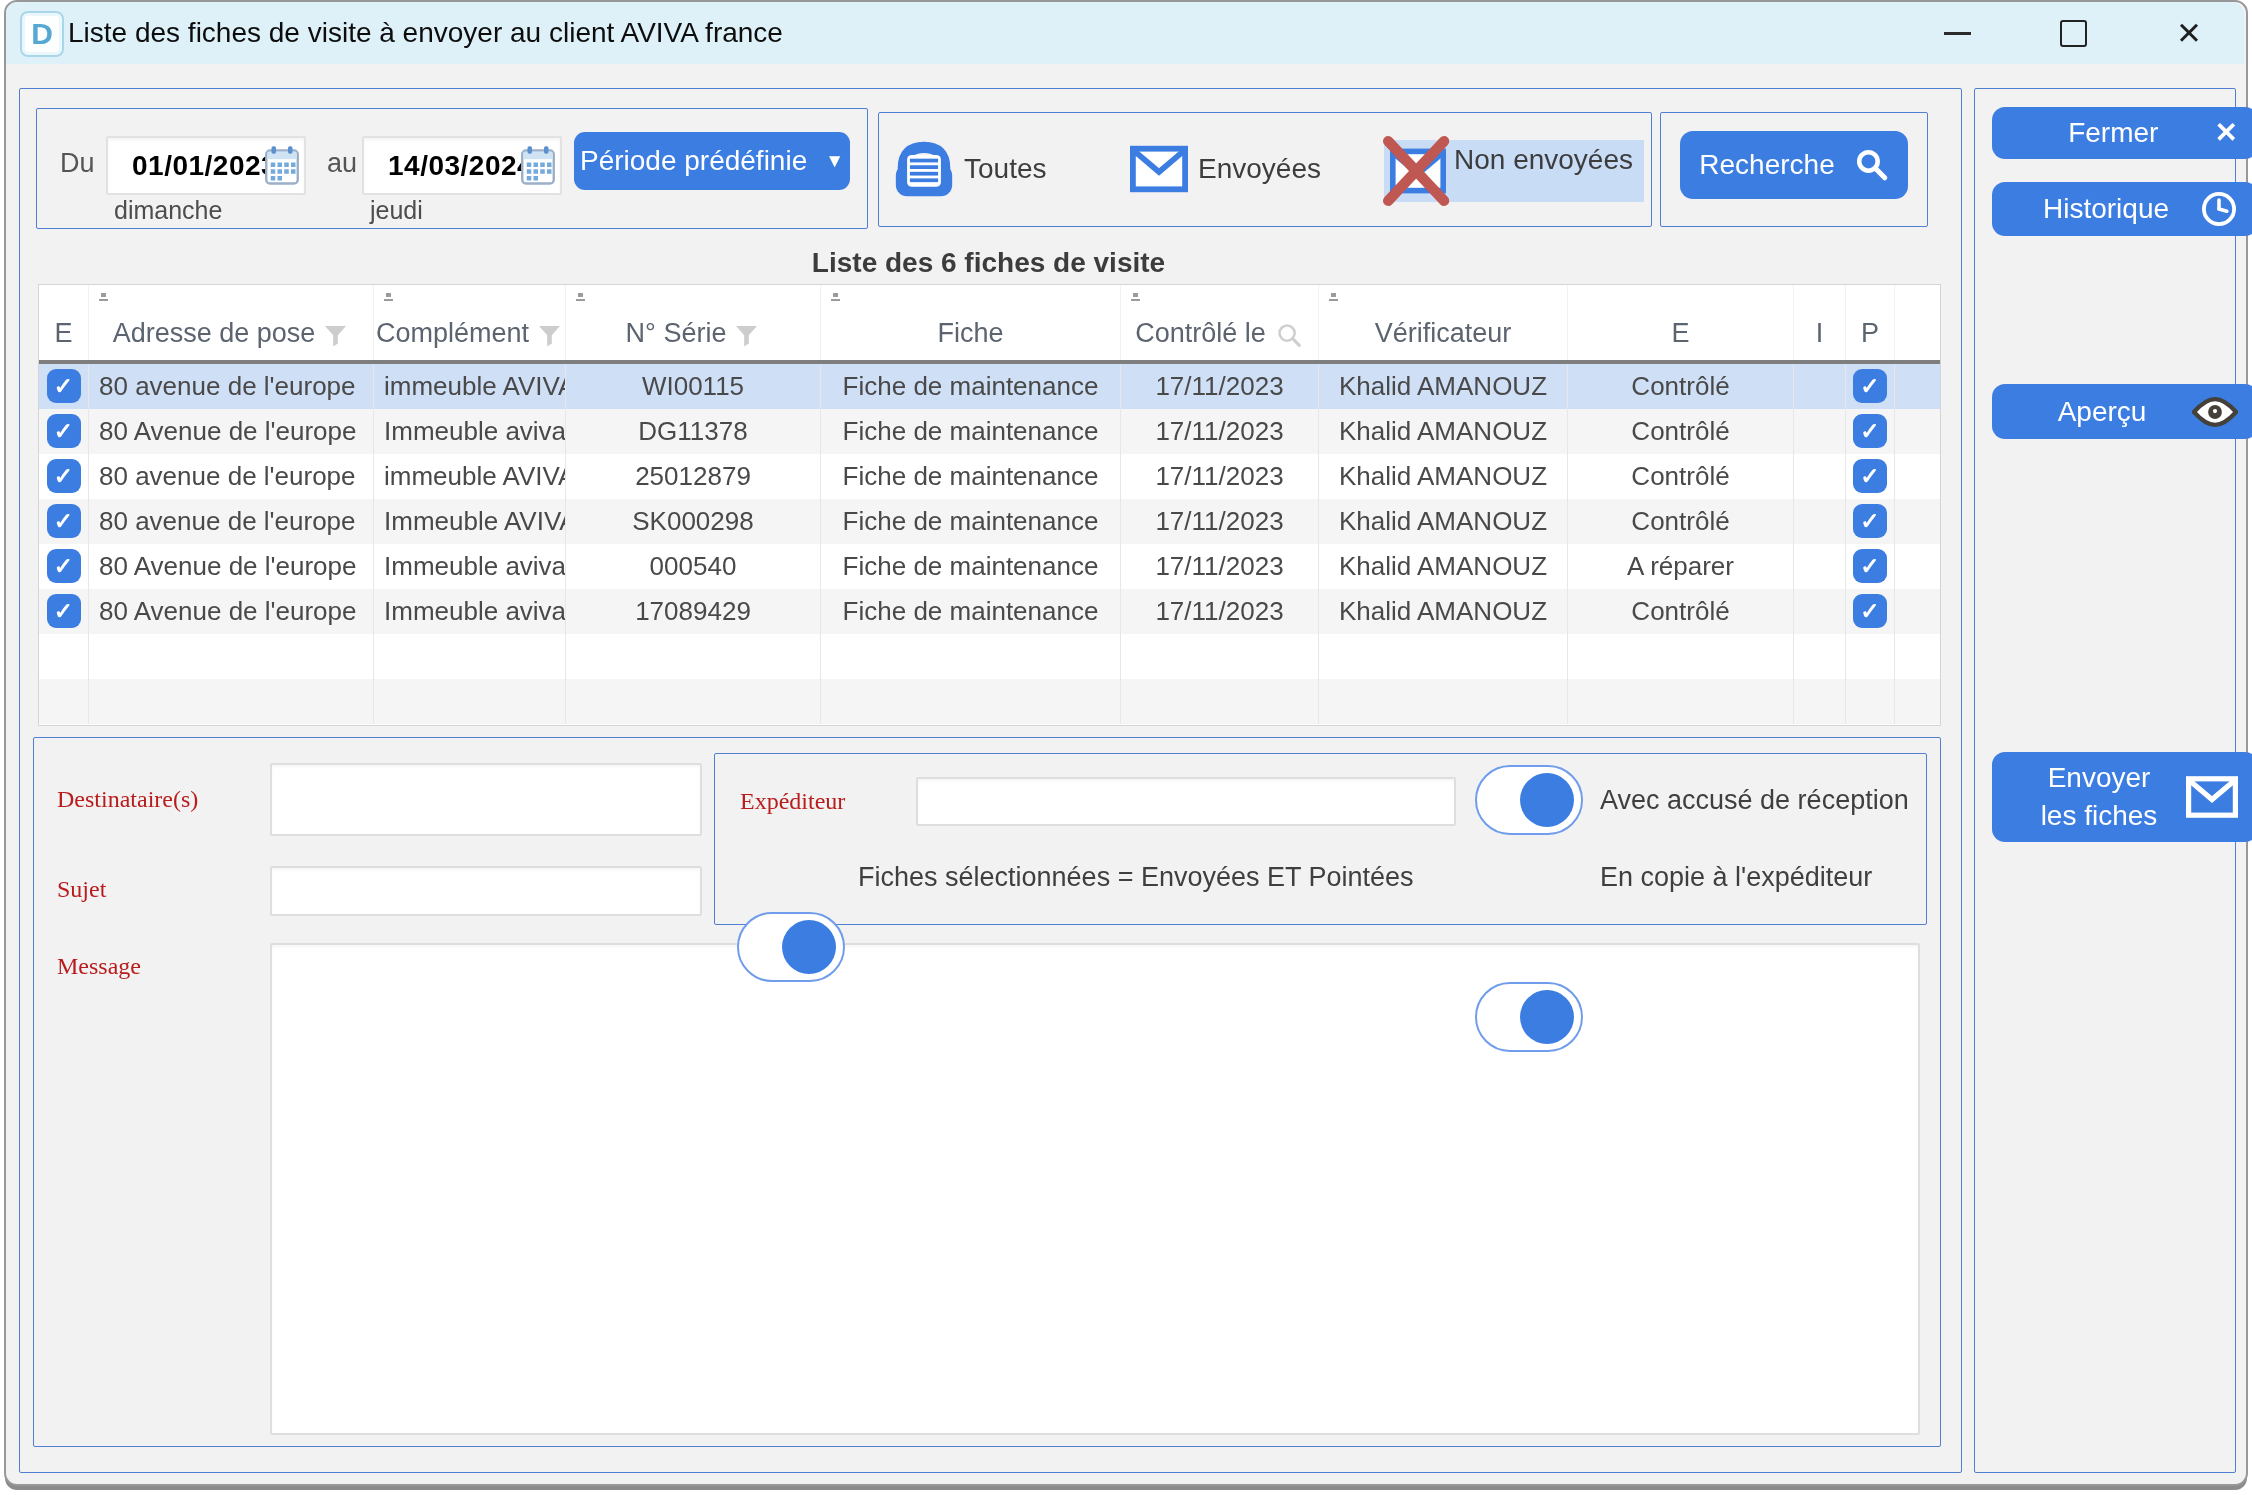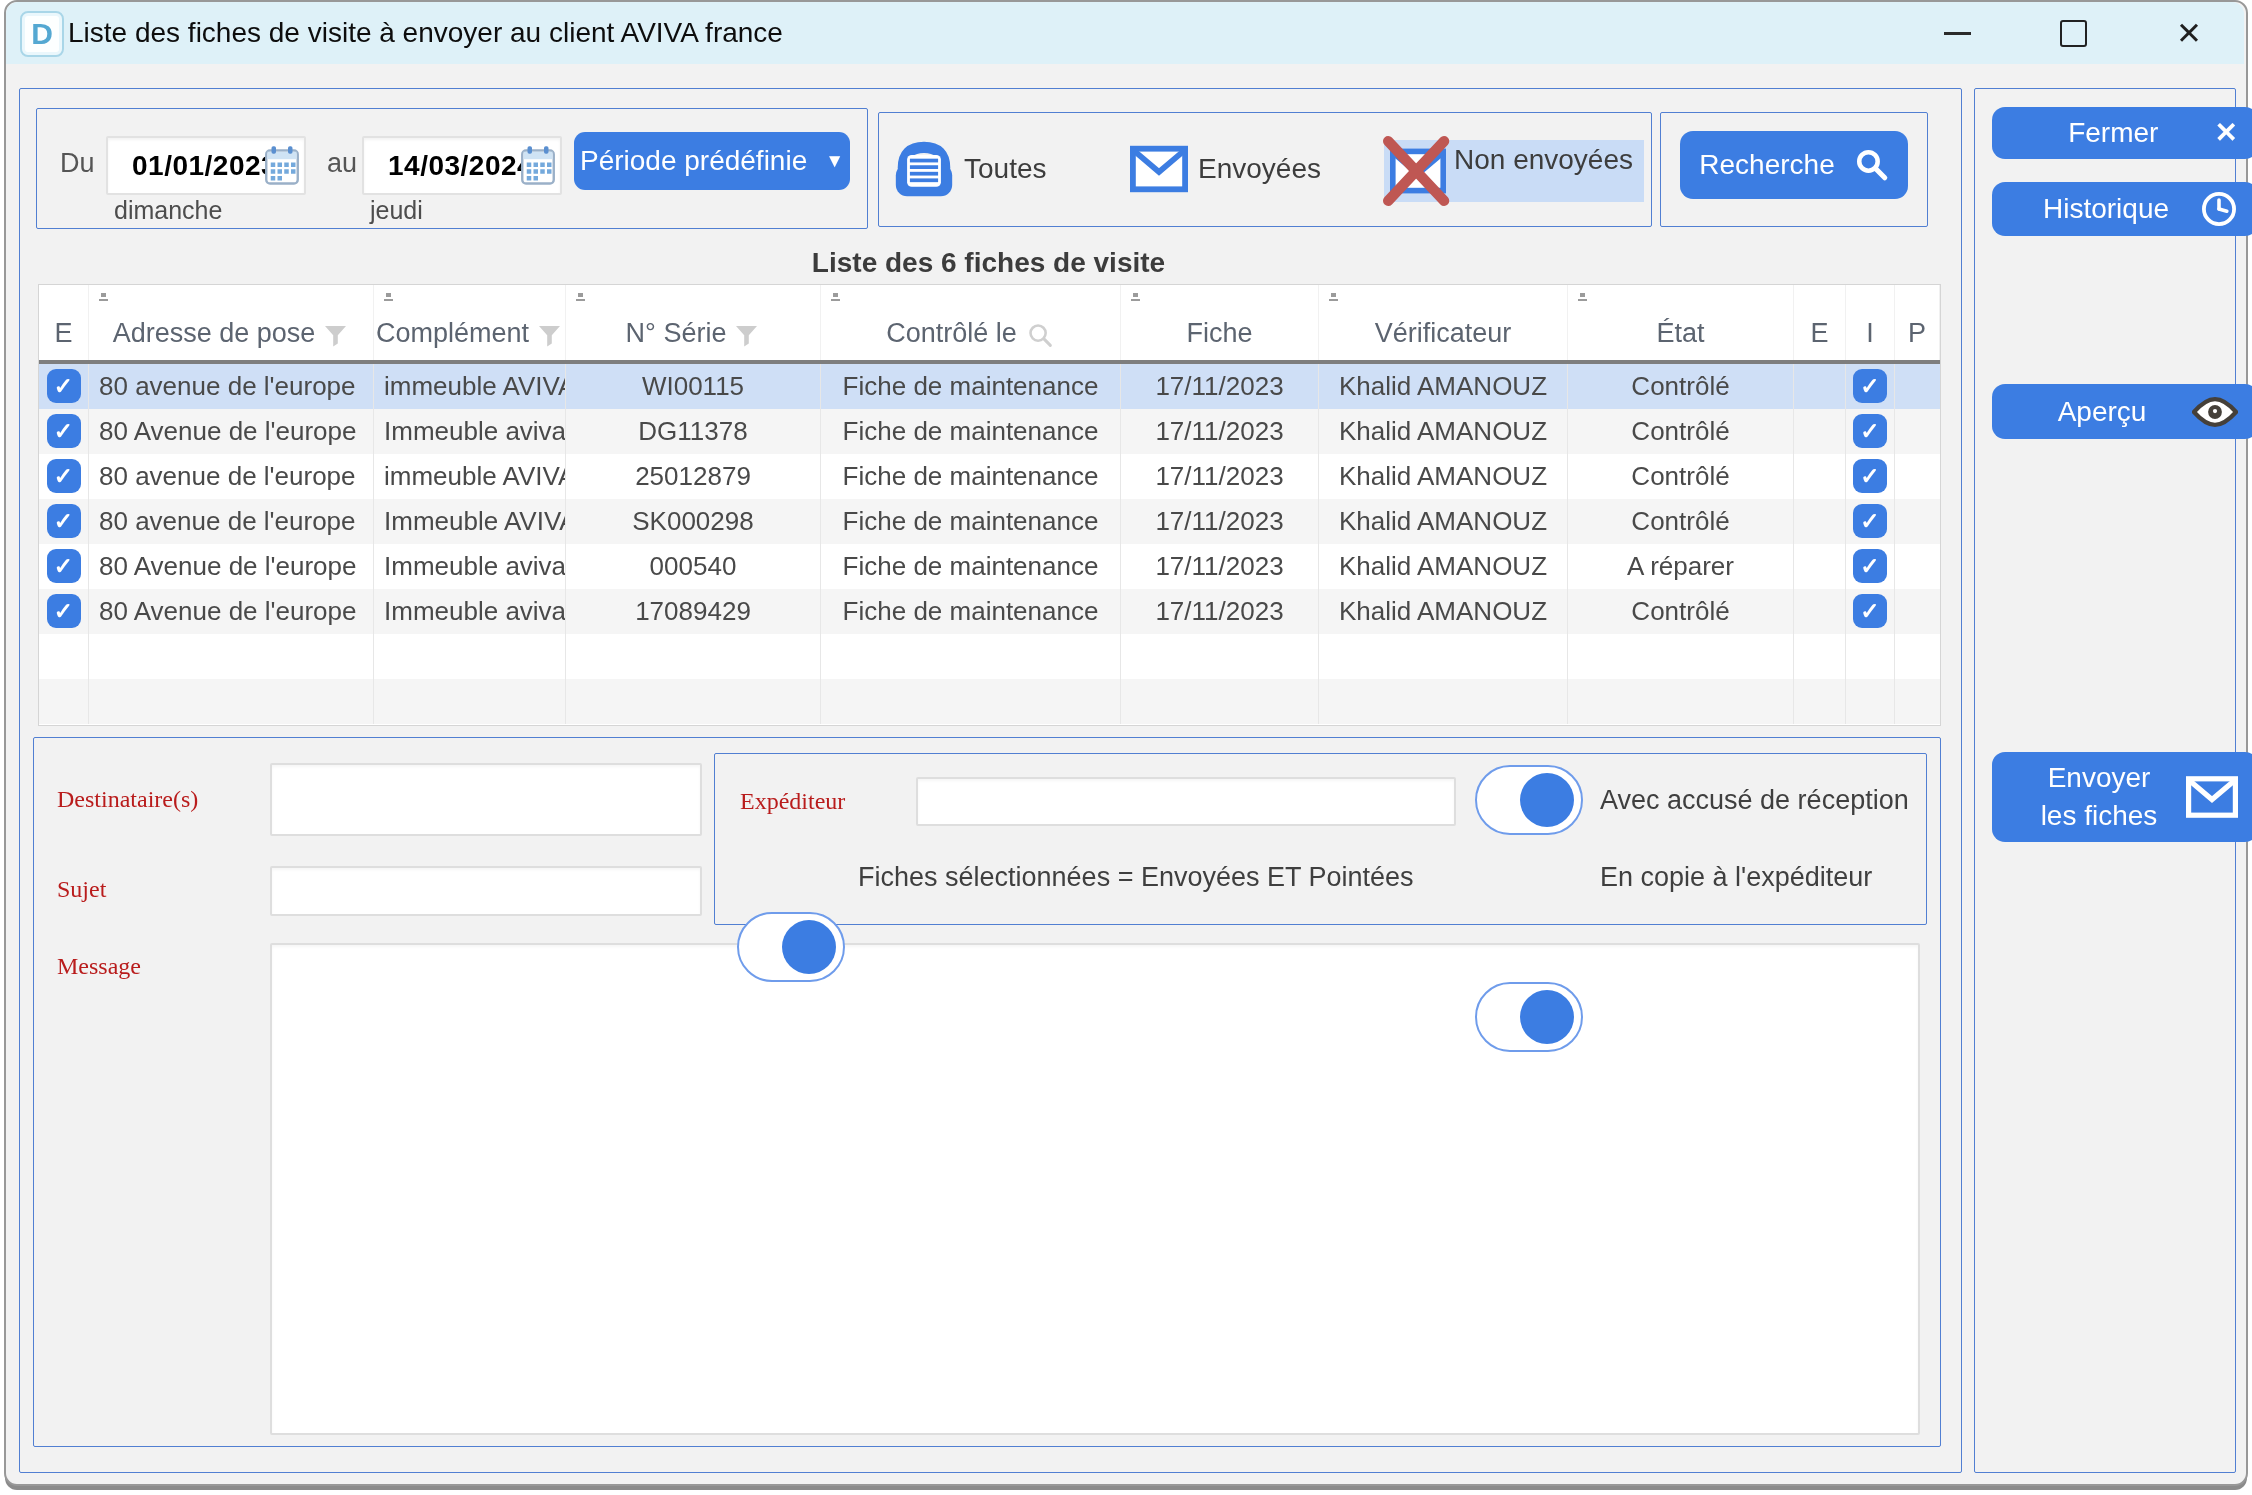--- a/index.html
+++ b/index.html
@@ -271,46 +271,39 @@
         <span class="h-label">N° Série</span>
         <svg width="26" height="25" viewBox="0 0 26 25" style="margin-left:8px;margin-bottom:-1px;">
           <path d="M2 3 h21 l-8.2 9.2 v8.2 l-4.6 3.2 v-11.4 z" fill="#cdcdcd"></path>
         </svg>
       </div>
       <div class="h-cell">
         <span class="col-handle">
           <b></b>
           <i></i>
         </span>
+        <span class="h-label">Fiche</span>
+      </div>
+      <div class="h-cell">
+        <span class="col-handle">
+          <b></b>
+          <i></i>
+        </span>
         <span class="h-label">Contrôlé le</span>
         <svg width="28" height="28" viewBox="0 0 24 24" style="margin-left:10px;margin-bottom:-3px;">
           <circle cx="9.5" cy="9.5" r="6.5" fill="none" stroke="#cfcfcf" stroke-width="2.2"></circle>
           <line x1="14.5" y1="14.5" x2="20" y2="20" stroke="#cfcfcf" stroke-width="2.6" stroke-linecap="round"></line>
         </svg>
       </div>
       <div class="h-cell">
         <span class="col-handle">
           <b></b>
           <i></i>
         </span>
-        <span class="h-label">Fiche</span>
-      </div>
-      <div class="h-cell">
-        <span class="col-handle">
-          <b></b>
-          <i></i>
-        </span>
         <span class="h-label">Vérificateur</span>
-      </div>
-      <div class="h-cell">
-        <span class="col-handle">
-          <b></b>
-          <i></i>
-        </span>
-        <span class="h-label">État</span>
       </div>
       <div class="h-cell">
         <span class="h-label">E</span>
       </div>
       <div class="h-cell">
         <span class="h-label">I</span>
       </div>
       <div class="h-cell">
         <span class="h-label">P</span>
       </div>

